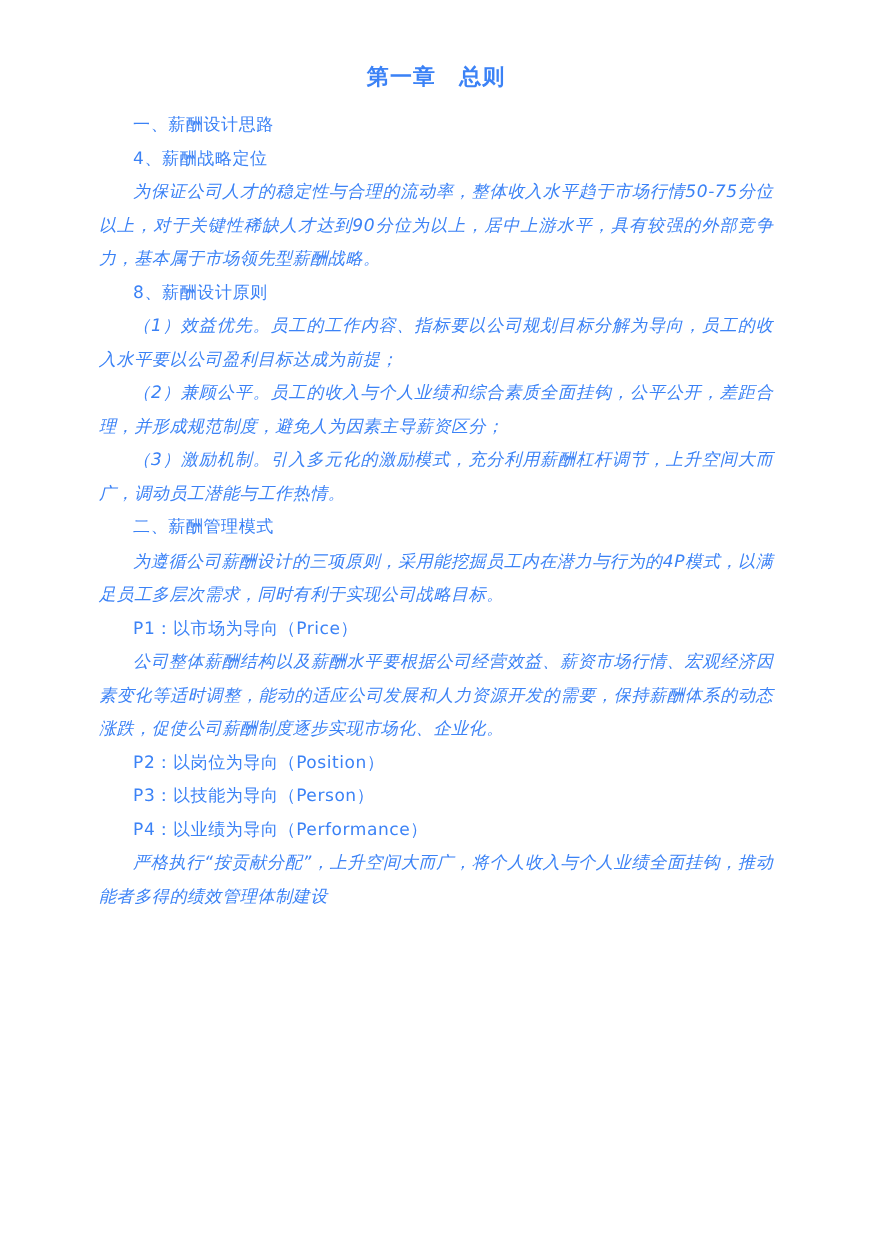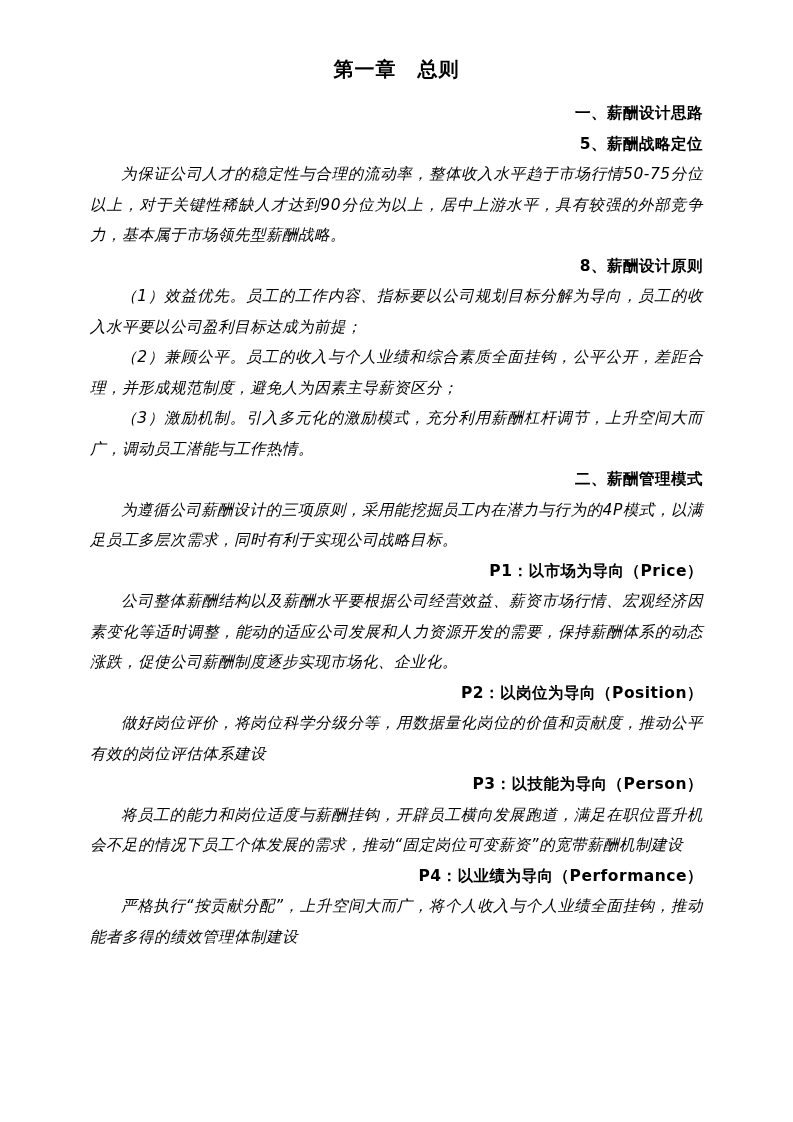--- a/index.html
+++ b/index.html
@@ -6,21 +6,21 @@
     margin: 0;
     padding: 0;
     background: #ffffff;
   }
   .doc-page {
     position: relative;
     width: 793px;
     height: 1122px;
     margin: 0 auto;
     background: #ffffff;
-    color: #000000;
+    color: #3b82f6;
     font-family: "DejaVu Sans", sans-serif;
     box-sizing: border-box;
     padding: 52px 90px 40px 90px;
     overflow: hidden;
   }
   .doc-title {
     text-align: center;
     font-size: 20px;
     font-weight: bold;
     line-height: 34px;
@@ -29,45 +29,43 @@
   }
   .para {
     margin: 0;
     font-size: 15.5px;
     line-height: 30.5px;
     text-align: justify;
     text-justify: inter-ideograph;
     letter-spacing: 0.5px;
   }
   .para.heading {
-    font-weight: bold;
+    font-weight: normal;
     text-indent: 2em;
-    text-align: right;
+    text-align: left;
   }
   .para.body {
     text-indent: 2em;
     font-style: italic;
   }
 </style>
 </head>
 <body>
 
 <div class="doc-page">
   <h1 class="doc-title">第一章　总则</h1>
 
   <p class="para heading">一、薪酬设计思路</p>
-  <p class="para heading">5、薪酬战略定位</p>
+  <p class="para heading">4、薪酬战略定位</p>
   <p class="para body">为保证公司人才的稳定性与合理的流动率，整体收入水平趋于市场行情50-75分位以上，对于关键性稀缺人才达到90分位为以上，居中上游水平，具有较强的外部竞争力，基本属于市场领先型薪酬战略。</p>
   <p class="para heading">8、薪酬设计原则</p>
   <p class="para body">（1）效益优先。员工的工作内容、指标要以公司规划目标分解为导向，员工的收入水平要以公司盈利目标达成为前提；</p>
   <p class="para body">（2）兼顾公平。员工的收入与个人业绩和综合素质全面挂钩，公平公开，差距合理，并形成规范制度，避免人为因素主导薪资区分；</p>
   <p class="para body">（3）激励机制。引入多元化的激励模式，充分利用薪酬杠杆调节，上升空间大而广，调动员工潜能与工作热情。</p>
   <p class="para heading">二、薪酬管理模式</p>
   <p class="para body">为遵循公司薪酬设计的三项原则，采用能挖掘员工内在潜力与行为的4P模式，以满足员工多层次需求，同时有利于实现公司战略目标。</p>
   <p class="para heading">P1：以市场为导向（Price）</p>
   <p class="para body">公司整体薪酬结构以及薪酬水平要根据公司经营效益、薪资市场行情、宏观经济因素变化等适时调整，能动的适应公司发展和人力资源开发的需要，保持薪酬体系的动态涨跌，促使公司薪酬制度逐步实现市场化、企业化。</p>
   <p class="para heading">P2：以岗位为导向（Position）</p>
-  <p class="para body">做好岗位评价，将岗位科学分级分等，用数据量化岗位的价值和贡献度，推动公平有效的岗位评估体系建设</p>
   <p class="para heading">P3：以技能为导向（Person）</p>
-  <p class="para body">将员工的能力和岗位适度与薪酬挂钩，开辟员工横向发展跑道，满足在职位晋升机会不足的情况下员工个体发展的需求，推动“固定岗位可变薪资”的宽带薪酬机制建设</p>
   <p class="para heading">P4：以业绩为导向（Performance）</p>
   <p class="para body">严格执行“按贡献分配”，上升空间大而广，将个人收入与个人业绩全面挂钩，推动能者多得的绩效管理体制建设</p>
 </div>
 
 </body></html>

